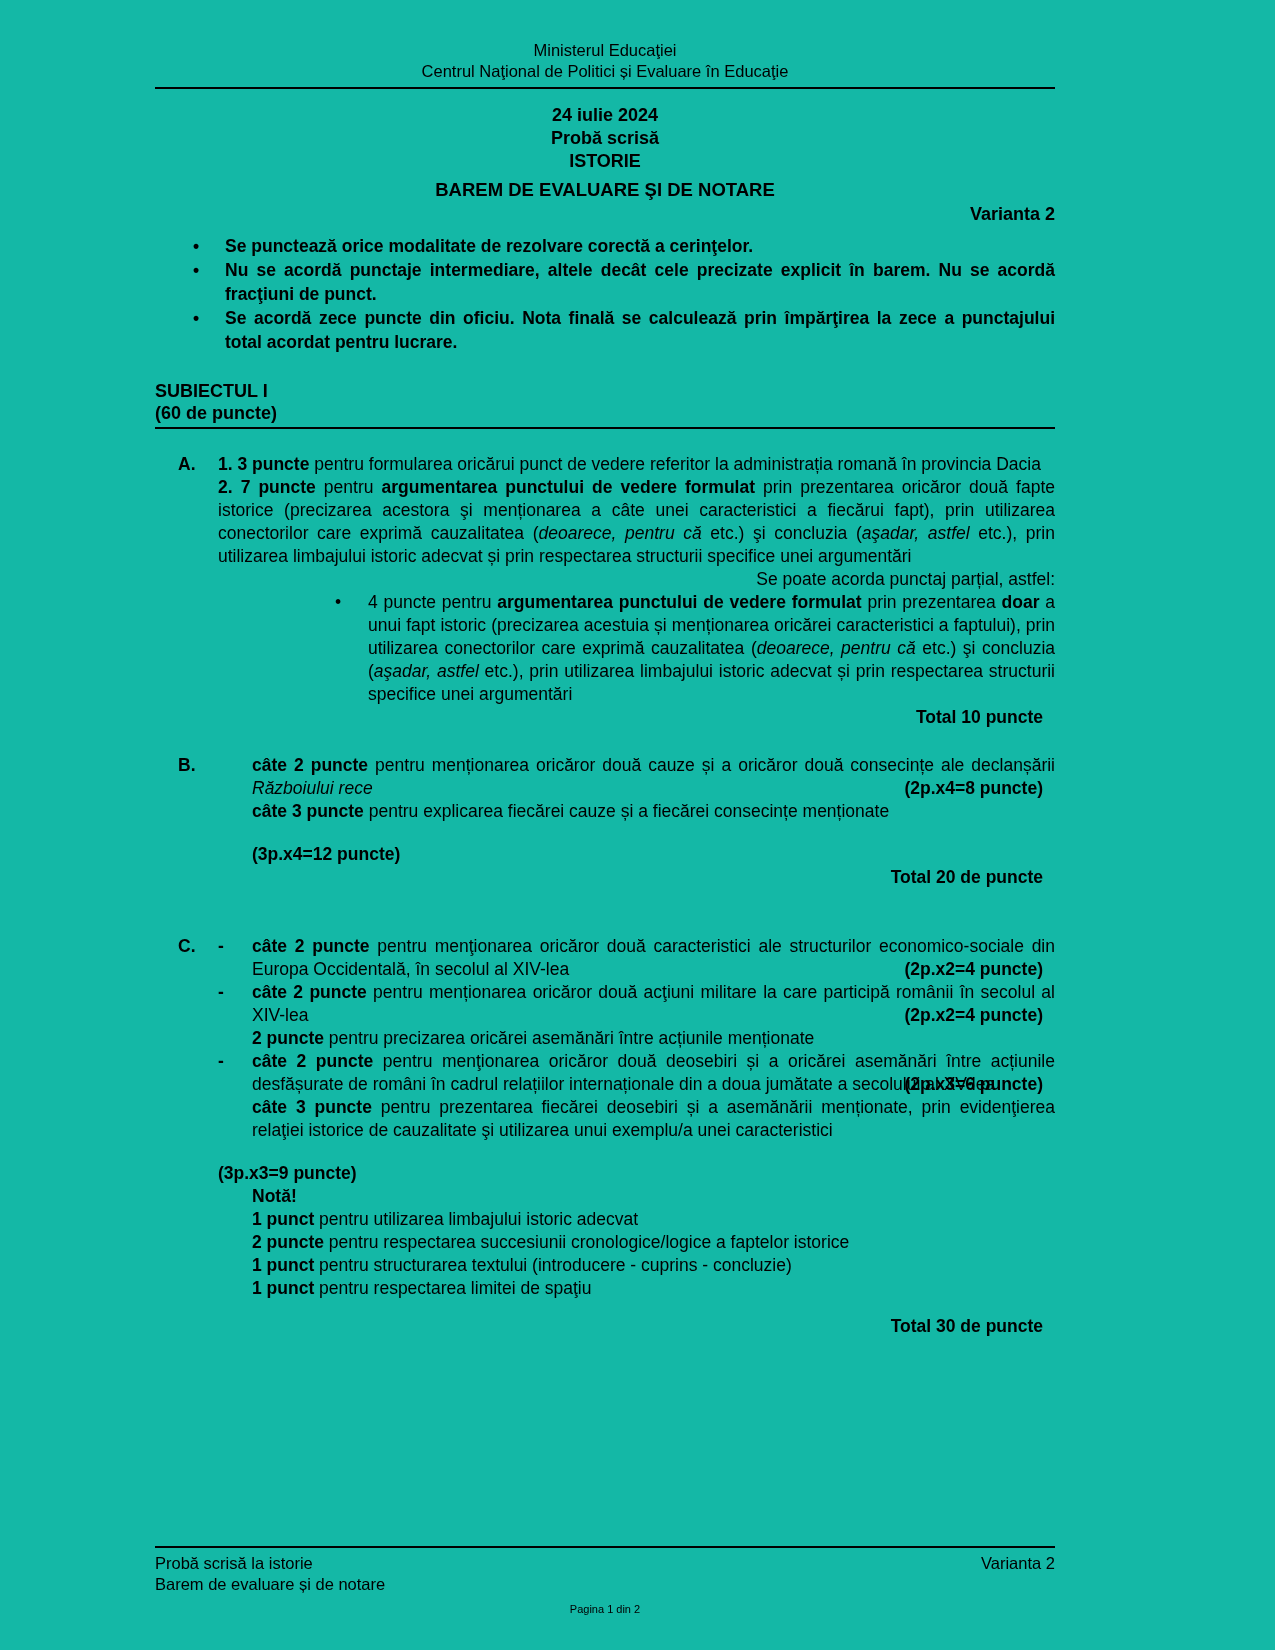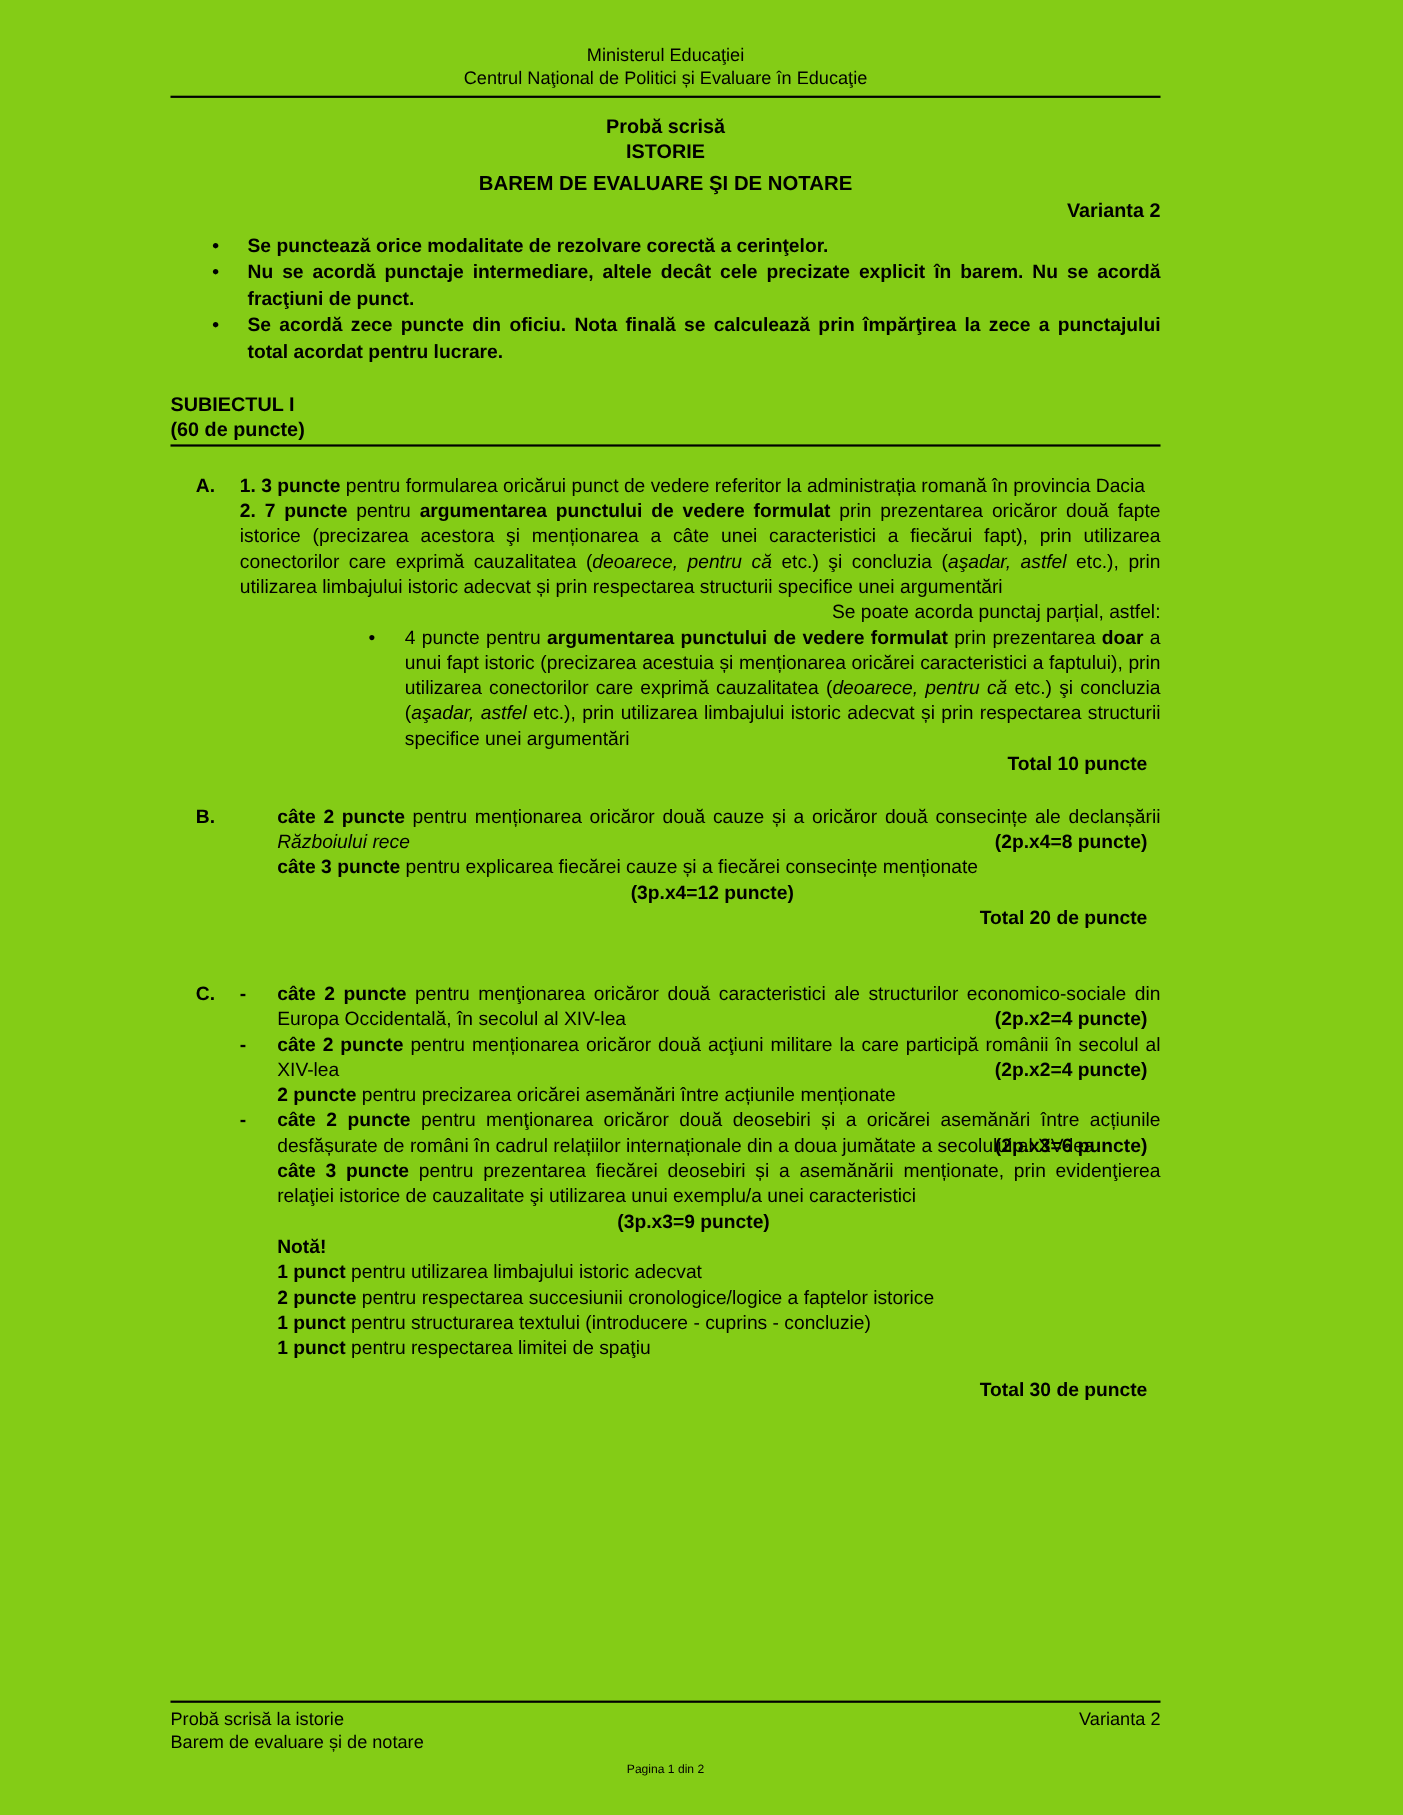--- a/index.html
+++ b/index.html
@@ -7,21 +7,21 @@
   body {
     width:1275px;
     font-family:"Liberation Sans", sans-serif;
     color:#000;
     -webkit-font-smoothing:antialiased;
   }
   .page {
     width:1275px; height:1650px;
     padding:40px 220px 30px 155px;
     display:flex; flex-direction:column;
-    background:#84cc16;
+    background:#14b8a6;
     overflow:hidden;
   }
 
   
   .doc-header { text-align:center; border-bottom:2px solid #000; padding-bottom:5px; }
   .hdr-line { font-size:16.5px; line-height:21px; }
 
   
   .title-block { margin-top:15px; text-align:center; font-weight:bold; }
   .t1 { font-size:19px; line-height:24px; }
@@ -54,21 +54,21 @@
   .para { font-size:17.5px; line-height:23px; text-align:justify; }
   .indent1 { margin-left:67px; text-align:right; }
   .sub-bullet { display:flex; margin-left:117px; }
   .blt2 { width:33px; flex-shrink:0; font-size:17.5px; line-height:23px; }
   .sub-bullet .para { flex:1; }
 
   .total { text-align:right; font-weight:bold; font-size:17.5px; line-height:23px; padding-right:12px; }
   .secA .total { }
   .secB .total { margin-top:0; }
   .secC .total { margin-top:15px; }
-  .pts-line { text-align:center; font-weight:bold; font-size:17.5px; line-height:23px; padding-right:12px; }
+  .pts-line { text-align:left; font-weight:bold; font-size:17.5px; line-height:23px; padding-right:12px;margin-top:20px; }
   .scored { position:relative; }
   .pts { position:absolute; right:12px; bottom:0; font-weight:bold; white-space:nowrap; }
 
   .dash-item { display:flex; }
   .dash { width:34px; flex-shrink:0; font-size:17.5px; line-height:23px; font-weight:bold; }
   .dash-item .para { flex:1; }
   .secC .plain { margin-left:34px; }
   .nota { font-weight:bold; text-align:left; }
 
   
@@ -84,20 +84,21 @@
 <body>
 
 <div class="page">
 
   <header class="doc-header">
     <div class="hdr-line">Ministerul Educaţiei</div>
     <div class="hdr-line">Centrul Naţional de Politici și Evaluare în Educaţie</div>
   </header>
 
   <section class="title-block">
+    <div class="t2">24 iulie 2024</div>
     <div class="t2">Probă scrisă</div>
     <div class="t2">ISTORIE</div>
     <div class="t2 barem">BAREM DE EVALUARE ŞI DE NOTARE</div>
   </section>
 
   <div class="variant">Varianta 2</div>
 
   <ul class="rules">
     <li class="rule">
       <span class="blt">•</span>

